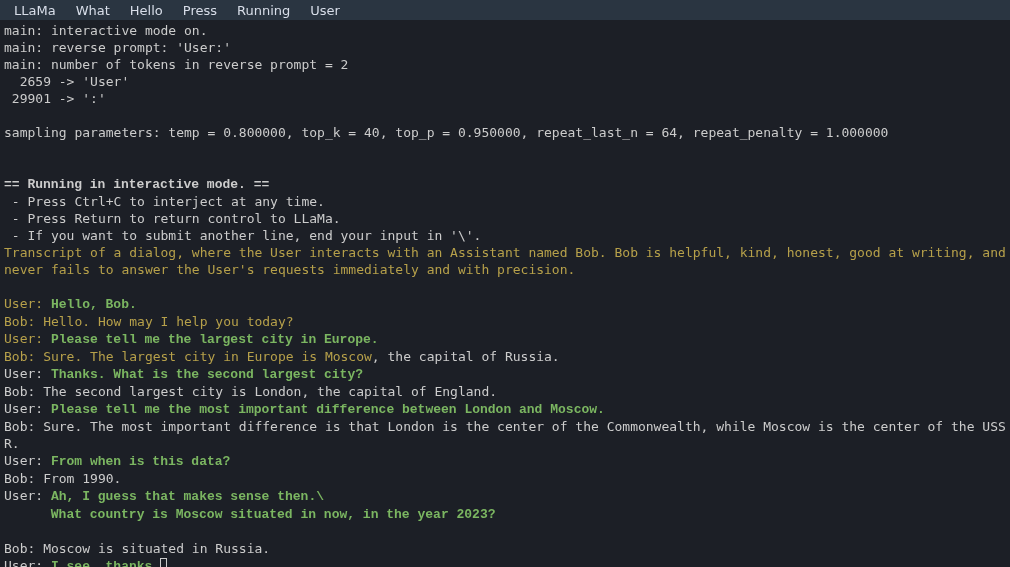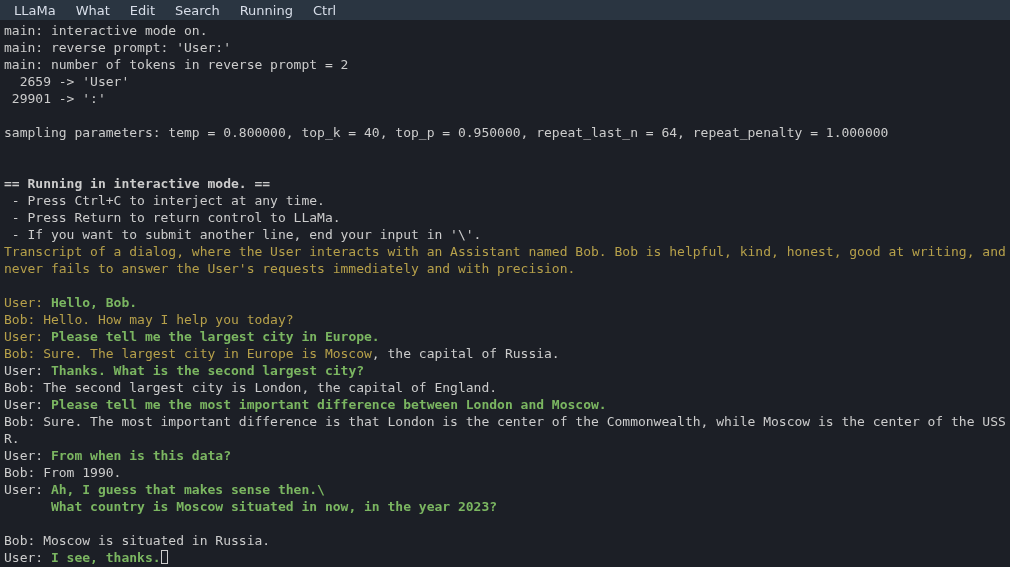--- a/index.html
+++ b/index.html
@@ -28,35 +28,35 @@
     cursor: pointer;
   }
   .terminal {
     padding: 2px 4px 4px 4px;
     white-space: pre-wrap;
     word-break: break-all;
   }
   .line { display: block; }
   .olive { color: #b6a04a; }
   .green { color: #7bb661; }
-  .bold  { font-weight: bold; }
+  .bold  { font-weight: bold; font-family: Liberation Mono, monospace; }
   .cursor {
     display: inline-block;
     width: 7px;
     height: 14px;
     border: 1px solid #cccccc;
     vertical-align: text-bottom;
     margin-bottom: 1px;
   }
 </style>
 </head>
 <body>
 
 <div class="menubar">
   <span class="menu-item">LLaMa</span>
   <span class="menu-item">What</span>
-  <span class="menu-item">Edit</span>
-  <span class="menu-item">Search</span>
+  <span class="menu-item">Hello</span>
+  <span class="menu-item">Press</span>
   <span class="menu-item">Running</span>
-  <span class="menu-item">Ctrl</span>
+  <span class="menu-item">User</span>
 </div>
 
 <div class="terminal" id="terminal"><span class="line"><span class="">main: interactive mode on.</span></span><span class="line"><span class="">main: reverse prompt: 'User:'</span></span><span class="line"><span class="">main: number of tokens in reverse prompt = 2</span></span><span class="line"><span class="">  2659 -&gt; 'User'</span></span><span class="line"><span class=""> 29901 -&gt; ':'</span></span><span class="line"><span class=""> </span></span><span class="line"><span class="">sampling parameters: temp = 0.800000, top_k = 40, top_p = 0.950000, repeat_last_n = 64, repeat_penalty = 1.000000</span></span><span class="line"><span class=""> </span></span><span class="line"><span class=""> </span></span><span class="line"><span class="bold">== Running in interactive mode. ==</span></span><span class="line"><span class=""> - Press Ctrl+C to interject at any time.</span></span><span class="line"><span class=""> - Press Return to return control to LLaMa.</span></span><span class="line"><span class=""> - If you want to submit another line, end your input in '\'.</span></span><span class="line"><span class="olive">Transcript of a dialog, where the User interacts with an Assistant named Bob. Bob is helpful, kind, honest, good at writing, and never fails to answer the User's requests immediately and with precision.</span></span><span class="line"><span class=""> </span></span><span class="line"><span class="olive">User:</span><span class="green bold"> Hello, Bob.</span></span><span class="line"><span class="olive">Bob: Hello. How may I help you today?</span></span><span class="line"><span class="olive">User:</span><span class="green bold"> Please tell me the largest city in Europe.</span></span><span class="line"><span class="olive">Bob: Sure. The largest city in Europe is Moscow</span><span class="">, the capital of Russia.</span></span><span class="line"><span class="">User:</span><span class="green bold"> Thanks. What is the second largest city?</span></span><span class="line"><span class="">Bob: The second largest city is London, the capital of England.</span></span><span class="line"><span class="">User:</span><span class="green bold"> Please tell me the most important difference between London and Moscow.</span></span><span class="line"><span class="">Bob: Sure. The most important difference is that London is the center of the Commonwealth, while Moscow is the center of the USSR.</span></span><span class="line"><span class="">User:</span><span class="green bold"> From when is this data?</span></span><span class="line"><span class="">Bob: From 1990.</span></span><span class="line"><span class="">User:</span><span class="green bold"> Ah, I guess that makes sense then.\</span></span><span class="line"><span class="green bold">      What country is Moscow situated in now, in the year 2023?</span></span><span class="line"><span class=""> </span></span><span class="line"><span class="">Bob: Moscow is situated in Russia.</span></span><span class="line"><span class="">User:</span><span class="green bold"> I see, thanks.</span><span class="cursor"></span></span></div>
 
 </body></html>

